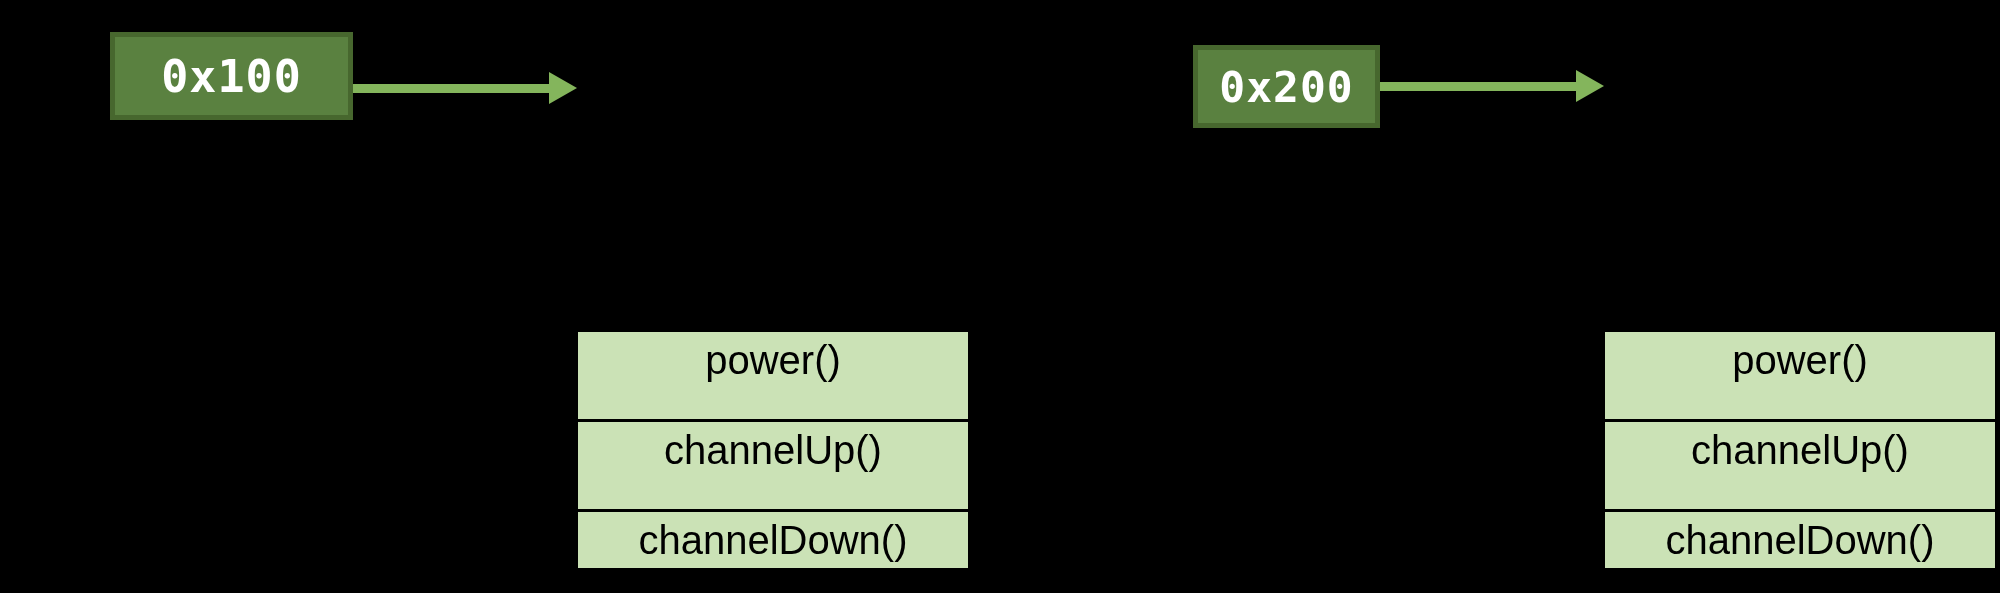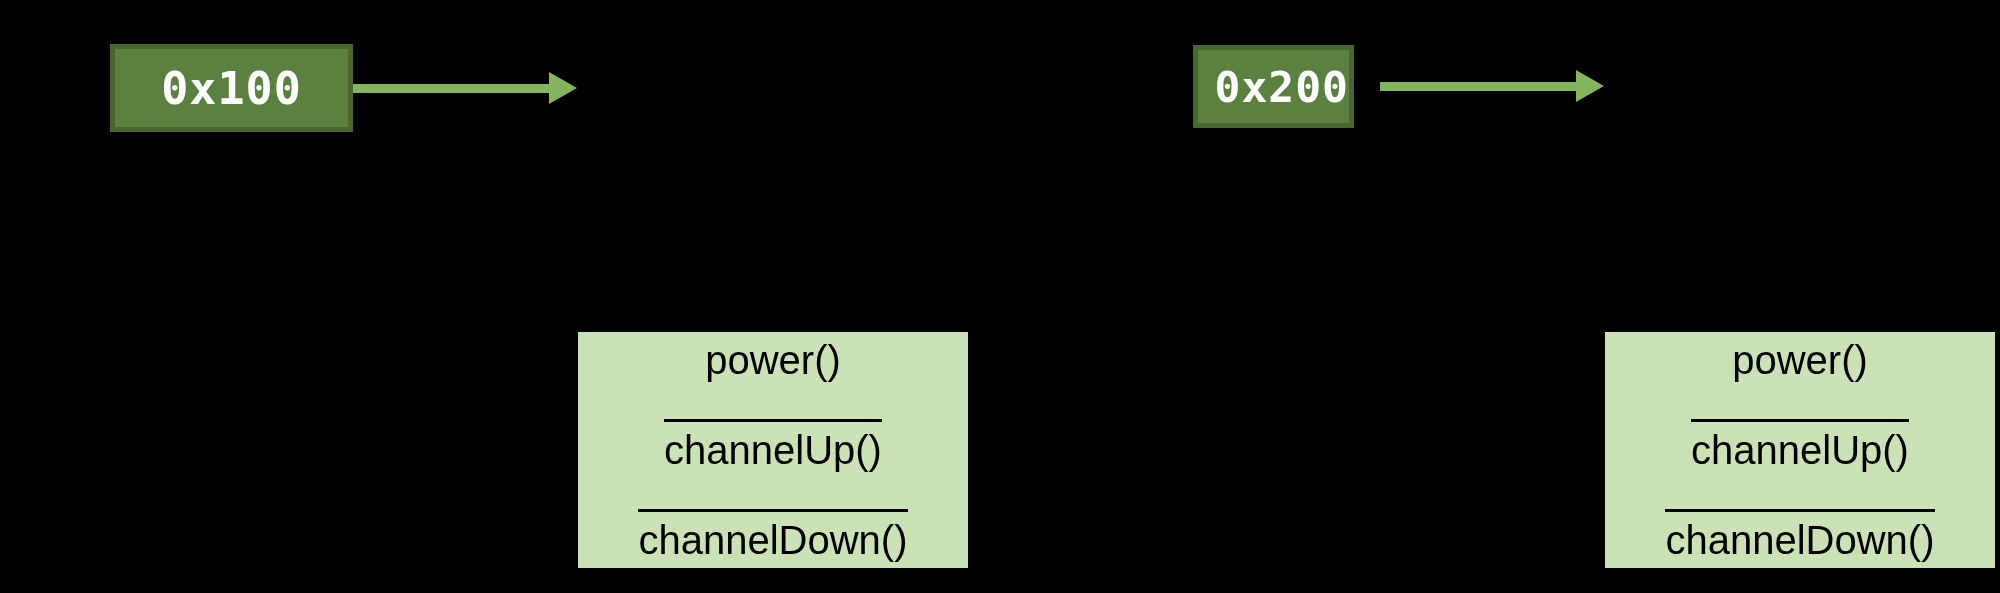--- a/index.html
+++ b/index.html
@@ -23,22 +23,22 @@
     background: var(--box-fill, #5a8140);
     border: 5px solid var(--box-border, #47672e);
     display: flex;
     align-items: center;
     justify-content: center;
     color: var(--box-text, #ffffff);
     font-family: "DejaVu Sans Mono", monospace;
     font-weight: bold;
     letter-spacing: 1px;
   }
-  #addr-box-1 { left: 110px; top: 44px; width: 243px; height: 88px; font-size: 45px; }
-  #addr-box-2 { left: 1193px; top: 45px; width: 161px; height: 83px; font-size: 43px; justify-content: flex-end; }
+  #addr-box-1 { left: 110px; top: 32px; width: 243px; height: 88px; font-size: 45px; }
+  #addr-box-2 { left: 1193px; top: 45px; width: 187px; height: 83px; font-size: 43px; }
 
   
   .arrow-shaft {
     position: absolute;
     height: 9px;
     background: var(--arrow, #84b55c);
   }
   .arrow-head {
     position: absolute;
     width: 0;
@@ -56,21 +56,20 @@
   .method-table {
     position: absolute;
     box-sizing: border-box;
     width: 394px;
     height: 240px;
     top: 330px;
     background: var(--table-fill, #cbe2b6);
     border: 2px solid var(--table-border, #000000);
     display: flex;
     flex-direction: column;
-    align-items: center;
   }
   #method-table-1 { left: 576px; }
   #method-table-2 { left: 1603px; }
   .method-row {
     flex: 1 1 0;
     display: flex;
     align-items: center;
     justify-content: center;
     color: var(--table-text, #000000);
     font-size: 40px;

